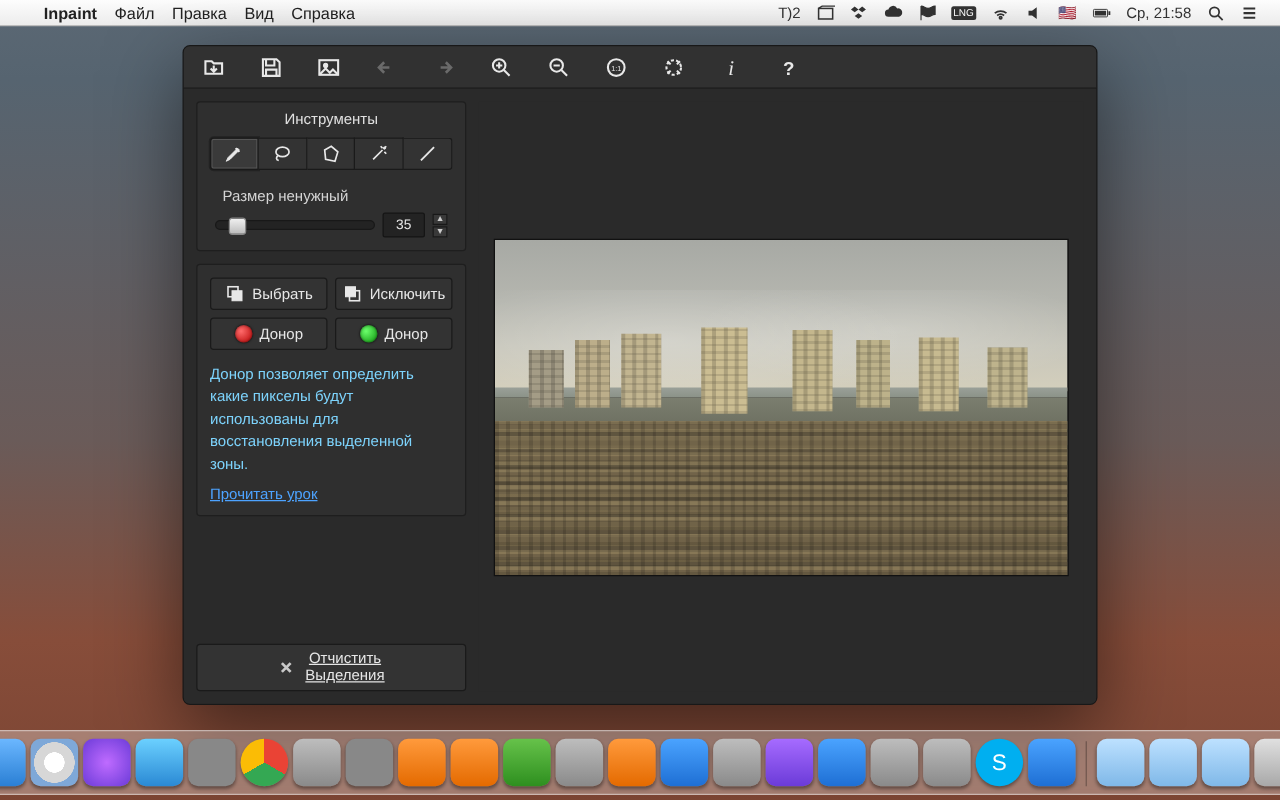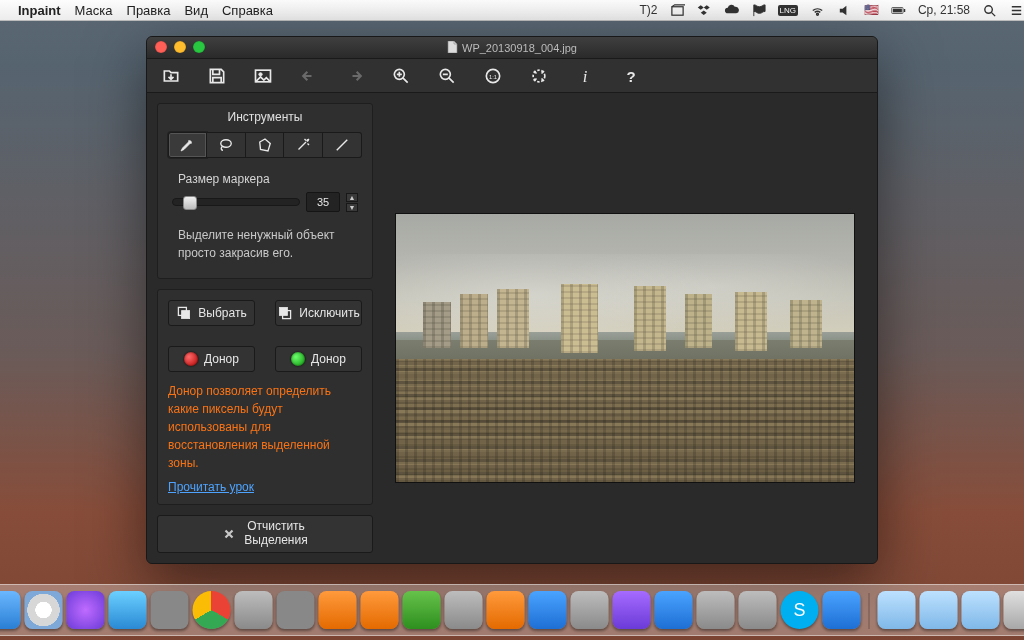--- a/index.html
+++ b/index.html
@@ -11,21 +11,21 @@
     position: relative;
     color: #222;
   }
 
   
   .menubar {
     height: 21px; width:100%;
     background: linear-gradient(#fdfdfd,#ececec);
     border-bottom:1px solid #bcbcbc;
     display:flex; align-items:center;
-    padding:0 0; gap:14px;
+    padding:0 17px; gap:14px;
     font-size:13px; color:#222;
   }
   .menubar .apple { font-size:15px; margin-right:4px; }
   .menubar .app-name { font-weight:600; }
   .menubar .spacer { flex:1; }
   .menubar .right { display:flex; align-items:center; gap:12px; color:#333; font-size:12px;}
   .menubar svg, .menubar .ico { width:15px; height:15px; }
   .mbicon { display:inline-flex; align-items:center; justify-content:center; }
 
   
@@ -94,41 +94,41 @@
     background:linear-gradient(#f0f0f0,#bcbcbc); border:1px solid #888; border-radius:3px;
   }
   .num-box {
     width:34px; height:20px; background:#232323; border:1px solid #151515; color:#e6e6e6;
     display:flex; align-items:center; justify-content:center; font-size:11px; border-radius:2px;
   }
   .spinner { display:flex; flex-direction:column; gap:1px;}
   .spinner div { width:12px; height:9px; background:#393939; border:1px solid #181818; font-size:7px; color:#ccc; display:flex; align-items:center; justify-content:center; cursor:pointer;}
   .hint { color:#c8c8c8; font-size:12px; line-height:1.5; margin:14px 6px 6px 10px; }
 
-  .btn-grid { display:grid; grid-template-columns:1fr 1fr; gap:20px; }
+  .btn-grid { display:grid; grid-template-columns:1fr 1fr; gap:6px; }
   .abtn {
     height:26px; background:#333; border:1px solid #1a1a1a; border-radius:3px;
     display:flex; align-items:center; justify-content:center; gap:6px;
     color:#e6e6e6; font-size:12px; cursor:pointer;
   }
   .dot { width:14px; height:14px; border-radius:50%; box-shadow:inset 0 0 2px rgba(0,0,0,.6), 0 0 2px #000;}
   .dot.red { background:radial-gradient(circle at 35% 35%, #ff6b6b, #b30000); }
   .dot.green { background:radial-gradient(circle at 35% 35%, #6bff6b, #0a8f0a); }
   .abtn svg { width:16px; height:16px; fill:#e8e8e8; stroke:#e8e8e8;}
 
-  .small-text { color:#f97316; font-size:12px; line-height:1.5; margin-top:10px;}
+  .small-text { color:#7dd3fc; font-size:12px; line-height:1.5; margin-top:10px;}
   .link { color:#4da3ff; text-decoration:underline; font-size:12px; margin-top:8px; display:inline-block; cursor:pointer;}
 
   .bottom-row { display:flex; gap:10px; margin-top:auto;}
   .bbtn {
     flex:1; height:38px; background:#333; border:1px solid #1a1a1a; border-radius:3px;
     display:flex; align-items:center; justify-content:center; gap:8px;
     color:#e6e6e6; font-size:12px; cursor:pointer; text-align:center;
   }
-  .bbtn .twoline { display:flex; flex-direction:column; line-height:1.15;}
+  .bbtn .twoline { display:flex; flex-direction:column; line-height:1.15;text-decoration:underline;}
   .bbtn svg { width:14px; height:14px; fill:#c8c8c8;}
 
   
   .canvas-wrap { flex:1; padding:10px 10px 10px 0; display:flex; }
   .canvas {
     flex:1; background:#2a2a2a; display:flex; align-items:flex-start; justify-content:center;
     padding-top:110px;
   }
   .photo {
     width:460px; height:270px; border:1px solid #111;
@@ -195,21 +195,21 @@
   .di.skype  { background:#00aff0; border-radius:50%;}
   .di.folder { background:linear-gradient(#bde1ff,#7fb8e8);}
   .di.trash  { background:linear-gradient(#e0e0e0,#a8a8a8);}
 </style>
 </head>
 <body>
 
 <div class="menubar">
   <span class="apple mbicon"></span>
   <span class="app-name">Inpaint</span>
-  <span>Маска</span>
+  <span>Файл</span>
   <span>Правка</span>
   <span>Вид</span>
   <span>Справка</span>
   <span class="spacer"></span>
   <div class="right">
     <span class="mbicon">T)<span>2</span></span>
     <span class="mbicon">
       <svg viewBox="0 0 16 16">
           <rect x="2" y="4" width="12" height="9" fill="none" stroke="#333" stroke-width="1.3"></rect>
           <path d="M2 4l3-2h12" fill="none" stroke="#333" stroke-width="1.2"></path>
@@ -258,34 +258,20 @@
     </span>
     <span class="mbicon">
       <svg viewBox="0 0 16 16">
           <path d="M3 4h10M3 8h10M3 12h10" stroke="#333" stroke-width="1.8"></path>
         </svg>
     </span>
   </div>
 </div>
 
 <div class="window">
-  <div class="titlebar">
-    <div class="traffic">
-      <div class="t-dot t-close"></div>
-      <div class="t-dot t-min"></div>
-      <div class="t-dot t-max"></div>
-    </div>
-    <span style="margin-right:4px;">
-      <svg width="11" height="12" viewBox="0 0 11 12">
-          <path d="M1 0h6l3 3v9H1z" fill="#dcdcdc" stroke="#888" stroke-width=".6"></path>
-          <path d="M7 0v3h3" fill="none" stroke="#888" stroke-width=".6"></path>
-        </svg>
-    </span>
-    <span>WP_20130918_004.jpg</span>
-  </div>
 
   <div class="toolbar">
     <div class="tb-group">
       <div class="tb-btn">
           <svg viewBox="0 0 24 24">
             <path d="M4 6h6l2 2h8v10H4z" fill="none" stroke-width="2"></path>
             <path d="M12 10v6M9 13l3 3 3-3" fill="none" stroke-width="2"></path>
           </svg>
         </div>
       <div class="tb-btn">
@@ -382,32 +368,31 @@
                 <path d="M6 18L16 8M14 4l2 2M18 6l2-2M18 10l2 2" stroke-width="1.8"></path>
                 <circle cx="18" cy="6" r="1.2" fill="#e8e8e8"></circle>
               </svg>
             </div>
           <div class="tool-btn">
               <svg viewBox="0 0 24 24">
                 <path d="M5 19L19 5" stroke-width="2"></path>
               </svg>
             </div>
         </div>
-        <div class="marker-label">Размер маркера</div>
+        <div class="marker-label">Размер ненужный</div>
         <div class="slider-row">
           <div class="slider">
               <div class="thumb"></div>
             </div>
           <div class="num-box">35</div>
           <div class="spinner">
             <div>▲</div>
             <div>▼</div>
           </div>
         </div>
-        <div class="hint">Выделите ненужный объект просто закрасив его.</div>
       </div>
 
       <div class="panel">
         <div class="btn-grid">
           <div class="abtn">
             <svg viewBox="0 0 20 20">
                 <rect x="3" y="3" width="10" height="10" fill="none" stroke-width="1.6"></rect>
                 <rect x="7" y="7" width="10" height="10" fill="#e8e8e8"></rect>
               </svg>
             <span>Выбрать</span>

